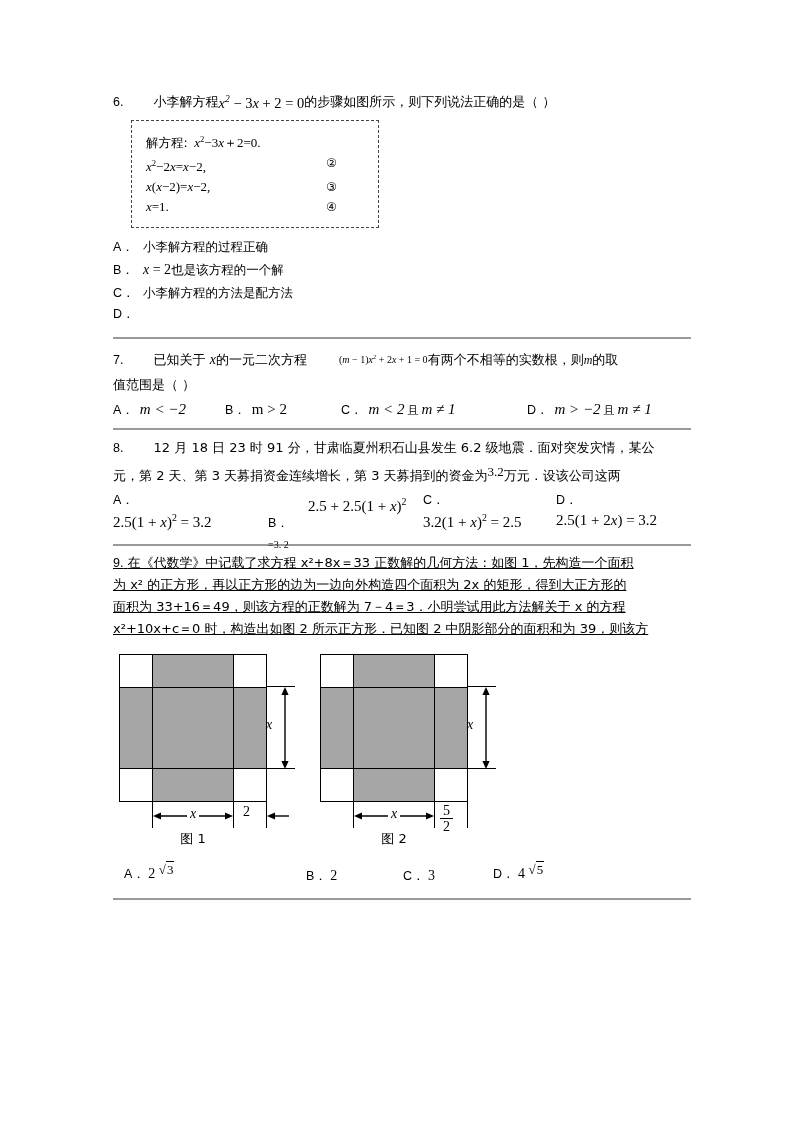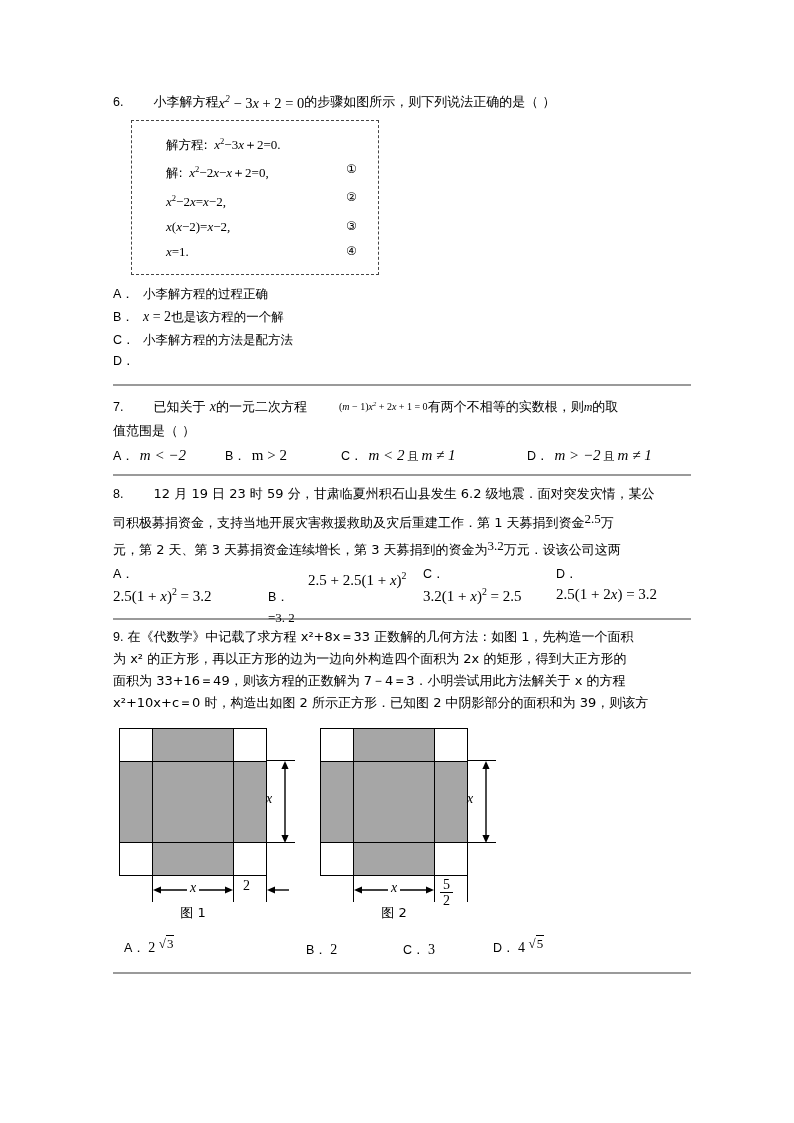--- a/index.html
+++ b/index.html
@@ -64,24 +64,23 @@
   .box6 {
     margin: 6px 0 0 18px;
     width: 248px;
     border: 1px dashed #444;
     padding: 8px 10px 10px 14px;
     box-sizing: border-box;
   }
   .box6 .line {
     font-family: "Liberation Serif", serif;
     font-size: 13px;
-    line-height: 25px;
-    white-space: nowrap;
-    position: relative;
-    margin-left: 20px;
+    line-height: 20px;
+    white-space: nowrap;
+    position: relative;
   }
   .box6 .tag {
     position: absolute;
     left: 180px;
     font-family: "DejaVu Sans", sans-serif;
     font-size: 12px;
   }
   .box6 .cnlabel {
     font-family: "DejaVu Sans", sans-serif;
     font-size: 12.5px;
@@ -141,20 +140,21 @@
     font-family: "Liberation Sans", sans-serif;
     font-size: 12.5px;
   }
 
   
   .q9-stem {
     font-family: "DejaVu Sans", sans-serif;
     font-size: 13px;
     line-height: 22px;
     text-align: justify;
+    text-decoration: underline;
   }
   .figs {
     position: relative;
     height: 190px;
     margin-top: 14px;
   }
   .fig { position: absolute; }
   .grid {
     position: relative;
     width: 150px;
@@ -224,25 +224,20 @@
         <span class="qnum">6.</span>
         <span class="qnum-pad"></span><span>小李解方程</span><span class="math"><span class="mi">x</span><span class="sup">2</span><span class="mn"> − 3</span><span class="mi">x</span><span class="mn"> + 2 = 0</span></span><span>的步骤如图所示，则下列说法正确的是（      ）</span>
       </div>
 
       <div class="box6">
         <div class="line">
           <span class="cnlabel">解方程:</span>
           <span>&nbsp;<span class="mi">x</span><span class="supn">2</span>−3<span class="mi">x</span>＋2=0.</span>
         </div>
         <div class="line">
-          <span class="cnlabel">解:</span>
-          <span>&nbsp;<span class="mi">x</span><span class="supn">2</span>−2<span class="mi">x</span>−<span class="mi">x</span>＋2=0,</span>
-          <span class="tag">①</span>
-        </div>
-        <div class="line">
           <span><span class="mi">x</span><span class="supn">2</span>−2<span class="mi">x</span>=<span class="mi">x</span>−2,</span>
           <span class="tag">②</span>
         </div>
         <div class="line">
           <span><span class="mi">x</span>(<span class="mi">x</span>−2)=<span class="mi">x</span>−2,</span>
           <span class="tag">③</span>
         </div>
         <div class="line">
           <span><span class="mi">x</span>=1.</span>
           <span class="tag">④</span>
@@ -302,41 +297,38 @@
         </div>
       </div>
     </div>
 
     <div class="rule" style="margin-top:9px;"></div>
 
     <div class="q-block" style="margin-top:4px;">
       <div class="q8-stem">
         <div>
           <span class="qnum">8.</span>
-          <span class="qnum-pad"></span><span>12 月 19 日 23 时 59 分，甘肃临夏州积石山县发生 6.2 级地震．面对突发灾情，某公</span>
-        </div>
-        <div>
-          <span>司积极募捐资金，支持当地开展灾害救援救助及灾后重建工作．第 1 天募捐到资金</span><span class="math" style="font-size:13px;vertical-align:4px;">2.5</span><span>万</span>
+          <span class="qnum-pad"></span><span>12 月 18 日 23 时 91 分，甘肃临夏州积石山县发生 6.2 级地震．面对突发灾情，某公</span>
         </div>
         <div>
           <span>元，第 2 天、第 3 天募捐资金连续增长，第 3 天募捐到的资金为</span><span class="math" style="font-size:13px;vertical-align:4px;">3.2</span><span>万元．设该公司这两</span>
         </div>
       </div>
 
       <div class="q8-opts">
         <div class="q8-opt" style="left:0; top:0;">
           <div class="q8-k">A．</div>
           <div class="math" style="font-size:15px;margin-top:3px;">2.5(1 + <span class="mi">x</span>)<span class="supn">2</span> = 3.2</div>
         </div>
         <div class="q8-opt" style="left:155px; top:3px;">
           <div class="math" style="font-size:15px;margin-left:40px;">2.5 + 2.5(1 + <span class="mi">x</span>)<span class="supn">2</span></div>
           <div style="display:flex;align-items:baseline;">
             <span class="q8-k">B．</span>
           </div>
-          <div class="math" style="font-size:13px;font-family:Liberation Serif, serif;">=3. 2</div>
+          <div class="math" style="font-size:10px;font-family:Liberation Serif, serif;">=3. 2</div>
         </div>
         <div class="q8-opt" style="left:310px; top:0;">
           <div class="q8-k">C．</div>
           <div class="math" style="font-size:15px;margin-top:3px;">3.2(1 + <span class="mi">x</span>)<span class="supn">2</span> = 2.5</div>
         </div>
         <div class="q8-opt" style="left:443px; top:0;">
           <div class="q8-k">D．</div>
           <div class="math" style="font-size:15px;margin-top:3px;">2.5(1 + 2<span class="mi">x</span>) = 3.2</div>
         </div>
       </div>

